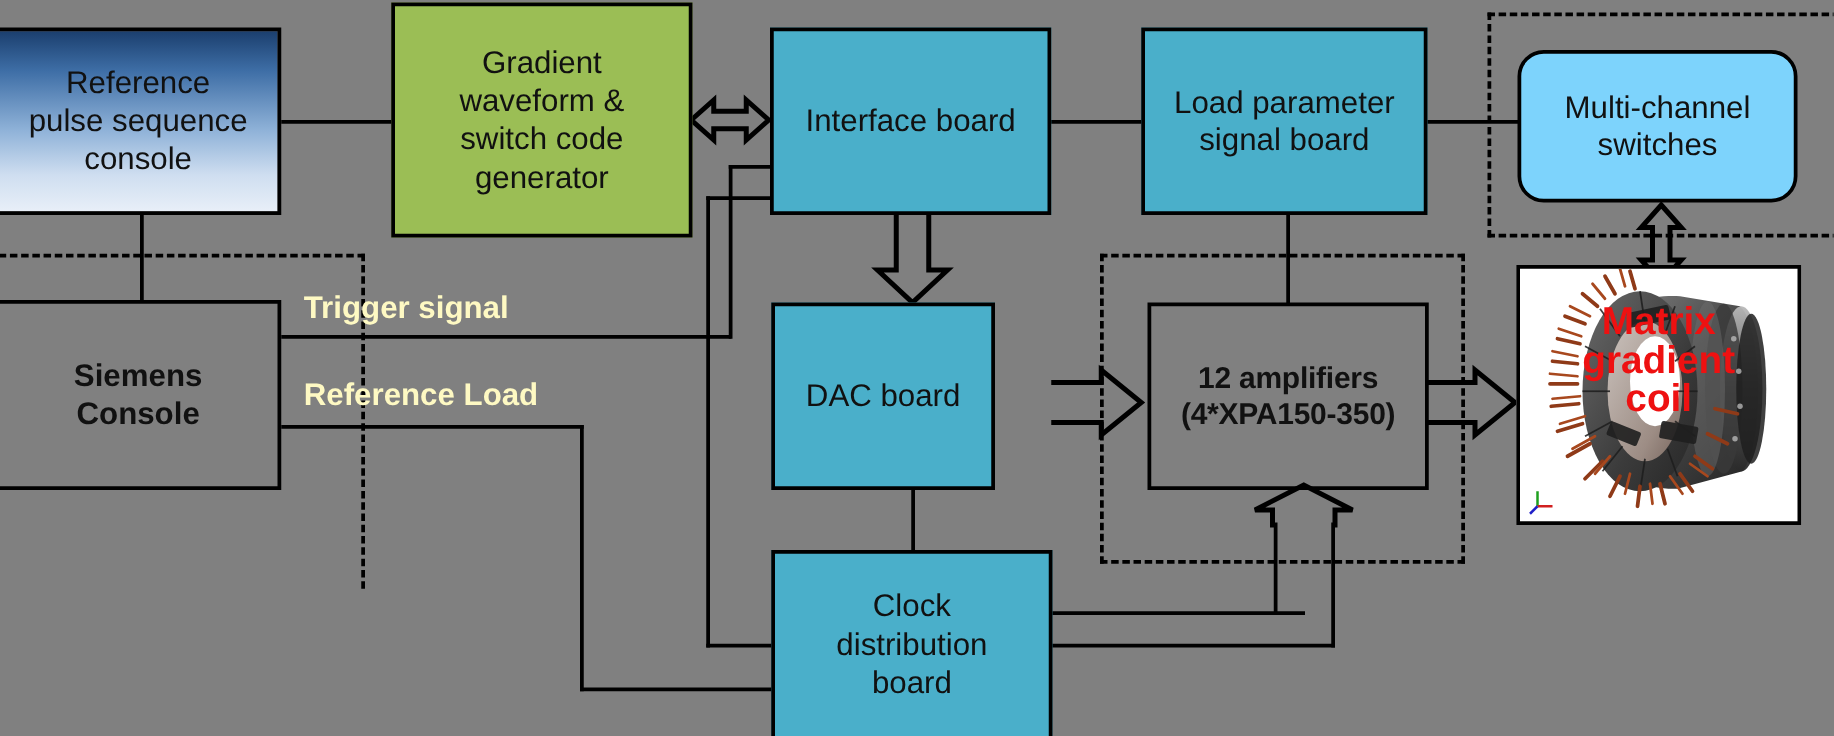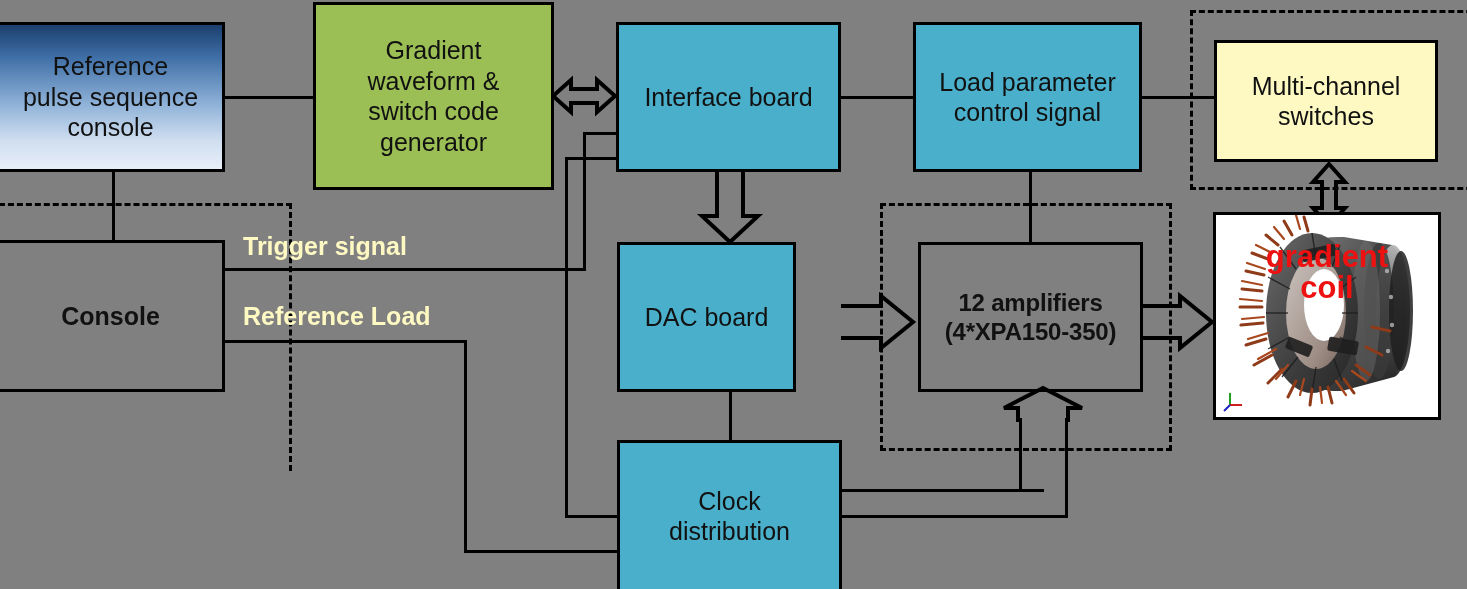--- a/index.html
+++ b/index.html
@@ -26,21 +26,21 @@
     line-height:1.22;
     z-index:5;
   }
   .box span{display:block;width:100%;}
   .b-console{
     background:linear-gradient(180deg,#1b3f6e 0%,#3e6ea6 22%,#8fb2d8 55%,#cfdef0 80%,#e8eff8 100%);
     font-size:25px;
   }
   .b-green{background:#9bbe55;font-size:25px;}
   .b-blue{background:#4aafca;font-size:25px;}
-  .b-purple{background:#fef9c3;font-size:25px;}
+  .b-purple{background:#7dd3fc;font-size:25px;border-radius:21px;}
   .b-amp{background:transparent;font-size:24px;font-weight:bold;letter-spacing:-0.2px;justify-content:flex-end;}
   .b-siemens{background:transparent;font-size:25px;font-weight:bold;}
   .dashbox{
     position:absolute;
     box-sizing:border-box;
     border:3px dashed #000;
     background:transparent;
     z-index:2;
   }
   .ln{position:absolute;background:#000;z-index:3;}
@@ -154,52 +154,54 @@
     </span>
   </div>
 
   <div class="box b-blue" style="left:616px;top:22px;width:225px;height:150px;">
     <span>Interface board</span>
   </div>
 
   <div class="box b-blue" style="left:913px;top:22px;width:229px;height:150px;">
     <span>
       <span>Load parameter</span>
-      <span>control signal</span>
+      <span>signal board</span>
     </span>
   </div>
 
   <div class="box b-purple" style="left:1214px;top:40px;width:224px;height:122px;">
     <span>
       <span>Multi-channel</span>
       <span>switches</span>
     </span>
   </div>
 
   <div class="box b-siemens" style="left:-4px;top:240px;width:229px;height:152px;">
     <span>
+      <span>Siemens</span>
       <span>Console</span>
     </span>
   </div>
 
   <div class="box b-blue" style="left:617px;top:242px;width:179px;height:150px;">
     <span>DAC board</span>
   </div>
 
   <div class="box b-amp" style="left:918px;top:242px;width:225px;height:150px;">
     <span>
       <span>12 amplifiers</span>
       <span>(4*XPA150-350)</span>
     </span>
   </div>
 
   <div class="box b-blue" style="left:617px;top:440px;width:225px;height:152px;">
     <span>
       <span>Clock</span>
       <span>distribution</span>
+      <span>board</span>
     </span>
   </div>
 
   <div class="coilwrap" style="left:1213px;top:212px;width:228px;height:208px;">
 
     <svg class="coil-svg" width="222" height="202" viewBox="0 0 222 202">
       <defs>
         <linearGradient id="gBarrel" x1="0" y1="0" x2="1" y2="1">
           <stop offset="0%" stop-color="#8a8a8a"></stop>
           <stop offset="45%" stop-color="#4f4f4f"></stop>
@@ -298,18 +300,19 @@
       </g>
 
       <g stroke-width="2">
         <line x1="14" y1="190" x2="14" y2="178" stroke="#1fa01f"></line>
         <line x1="14" y1="190" x2="26" y2="190" stroke="#d11f1f"></line>
         <line x1="14" y1="190" x2="8" y2="196" stroke="#2020c8"></line>
       </g>
     </svg>
 
     <div class="coil-label">
+      <div>Matrix</div>
       <div>gradient</div>
       <div>coil</div>
     </div>
   </div>
 
 </div>
 
 </body></html>

